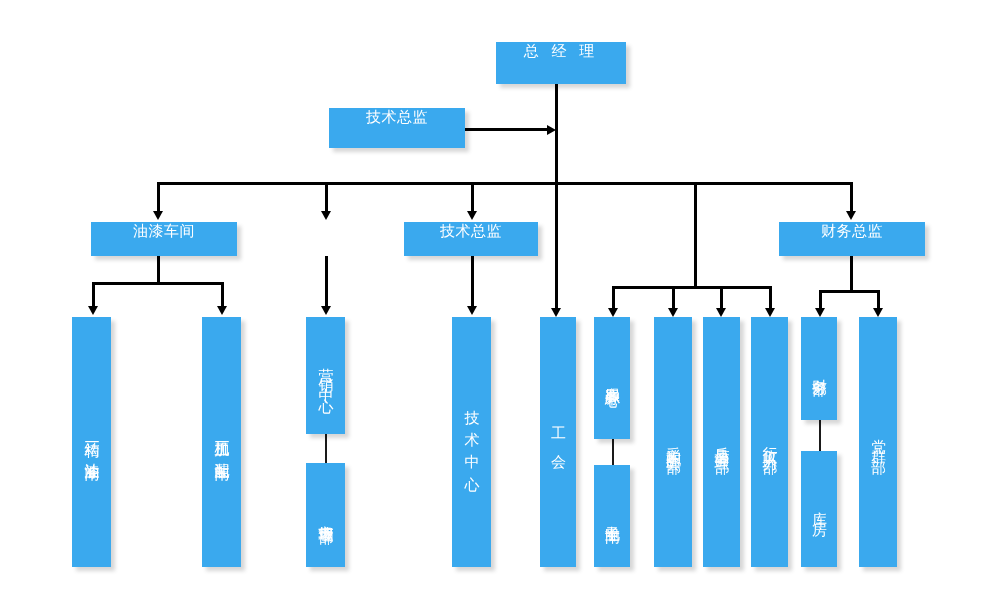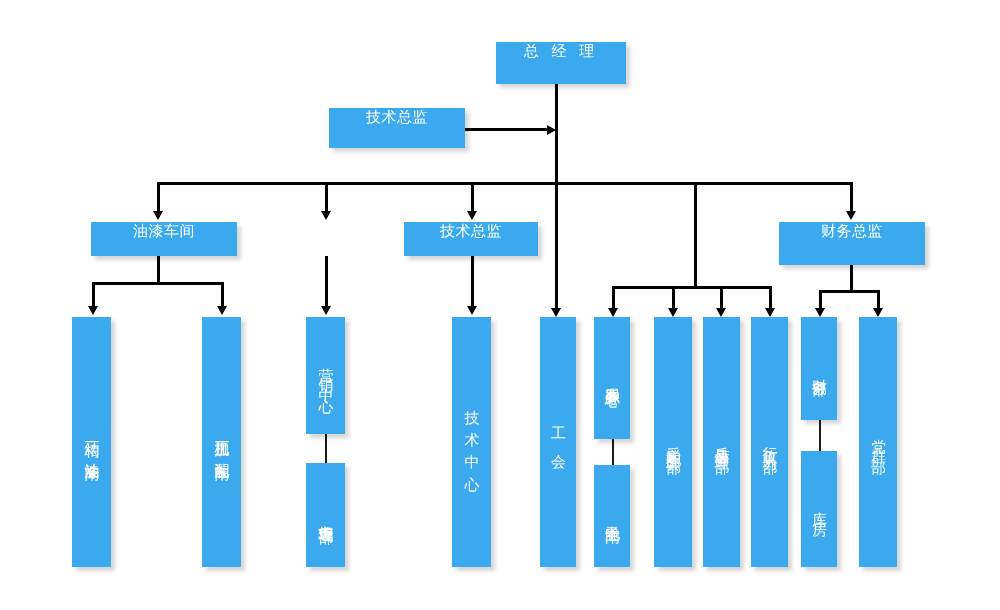--- a/index.html
+++ b/index.html
@@ -161,21 +161,21 @@
 
   <div class="node h" style="left:91px; top:222px; width:146px; height:34px;">
     <span class="lbl">油漆车间</span>
   </div>
 
 
   <div class="node h" style="left:404px; top:222px; width:134px; height:34px;">
     <span class="lbl">技术总监</span>
   </div>
 
-  <div class="node h" style="left:779px; top:222px; width:146px; height:43px;">
+  <div class="node h" style="left:779px; top:222px; width:146px; height:34px;">
     <span class="lbl">财务总监</span>
   </div>
 
   <div class="node v tight" style="left:72px; top:317px; width:39px; height:250px;">
     <span class="lbl">结构—油漆车间</span>
   </div>
 
   <div class="node v tight" style="left:202px; top:317px; width:39px; height:250px;">
     <span class="lbl">机加工—装配车间</span>
   </div>

